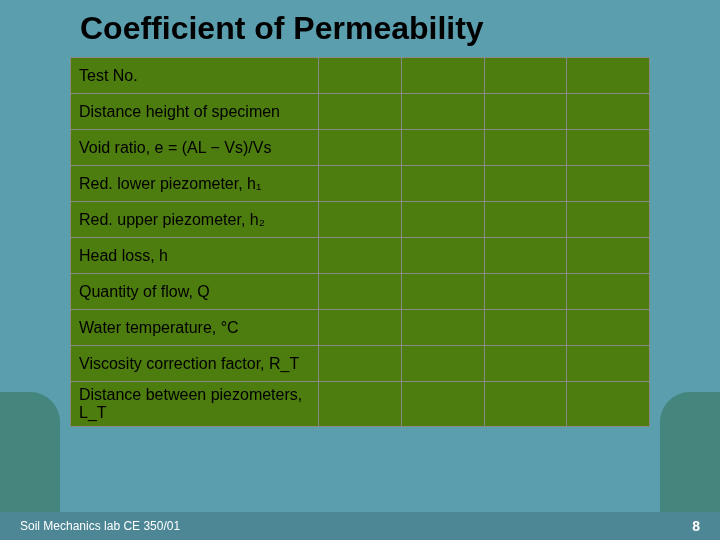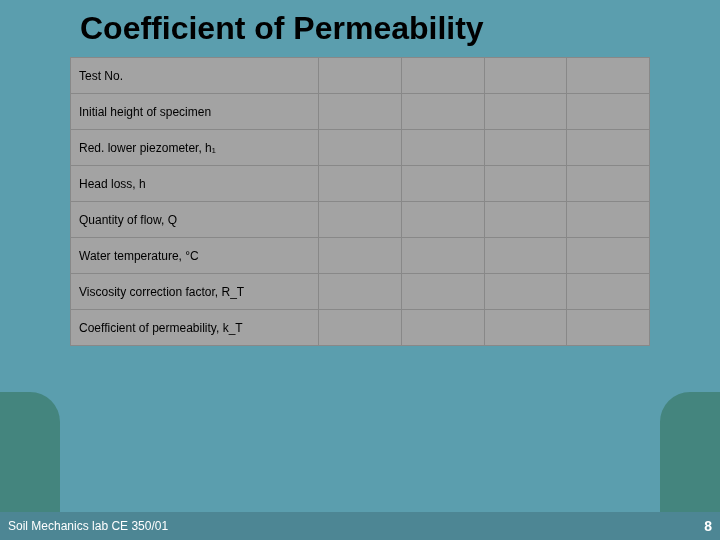--- a/index.html
+++ b/index.html
@@ -23,23 +23,23 @@
       margin: 0 70px;
     }
 
     table {
       width: 100%;
       border-collapse: collapse;
     }
 
     td {
       border: 1px solid #888;
-      background: #a3a3a3;
+      background: #4d7c0f;
       padding: 4px 8px;
-      font-size: 12px;
+      font-size: 16px;
       color: #000;
       height: 36px;
       vertical-align: middle;
     }
 
     td.label-cell {
       width: 240px;
     }
 
     td.value-cell {
@@ -49,21 +49,21 @@
     .footer-bar {
       position: absolute;
       bottom: 0;
       left: 0;
       right: 0;
       height: 28px;
       background: rgba(0,0,0,0.15);
       display: flex;
       align-items: center;
       justify-content: space-between;
-      padding: 0 8px;
+      padding: 0 20px;
     }
 
     .footer-text {
       font-size: 12px;
       color: #fff;
     }
 
     .footer-page {
       font-size: 14px;
       color: #fff;
@@ -102,28 +102,42 @@
   <table>
     <tbody id="table-body">
         <tr>
           <td class="label-cell" style="white-space: pre-line;">Test No.</td>
           <td class="value-cell"></td>
           <td class="value-cell"></td>
           <td class="value-cell"></td>
           <td class="value-cell"></td>
         </tr>
         <tr>
-          <td class="label-cell" style="white-space: pre-line;">Initial height of specimen</td>
+          <td class="label-cell" style="white-space: pre-line;">Distance height of specimen</td>
+          <td class="value-cell"></td>
+          <td class="value-cell"></td>
+          <td class="value-cell"></td>
+          <td class="value-cell"></td>
+        </tr>
+        <tr>
+          <td class="label-cell" style="white-space: pre-line;">Void ratio, e = (AL − Vs)/Vs</td>
           <td class="value-cell"></td>
           <td class="value-cell"></td>
           <td class="value-cell"></td>
           <td class="value-cell"></td>
         </tr>
         <tr>
           <td class="label-cell" style="white-space: pre-line;">Red. lower piezometer, h₁</td>
+          <td class="value-cell"></td>
+          <td class="value-cell"></td>
+          <td class="value-cell"></td>
+          <td class="value-cell"></td>
+        </tr>
+        <tr>
+          <td class="label-cell" style="white-space: pre-line;">Red. upper piezometer, h₂</td>
           <td class="value-cell"></td>
           <td class="value-cell"></td>
           <td class="value-cell"></td>
           <td class="value-cell"></td>
         </tr>
         <tr>
           <td class="label-cell" style="white-space: pre-line;">Head loss, h</td>
           <td class="value-cell"></td>
           <td class="value-cell"></td>
           <td class="value-cell"></td>
@@ -144,21 +158,22 @@
           <td class="value-cell"></td>
         </tr>
         <tr>
           <td class="label-cell" style="white-space: pre-line;">Viscosity correction factor, R_T</td>
           <td class="value-cell"></td>
           <td class="value-cell"></td>
           <td class="value-cell"></td>
           <td class="value-cell"></td>
         </tr>
         <tr>
-          <td class="label-cell" style="white-space: pre-line;">Coefficient of permeability, k_T</td>
+          <td class="label-cell" style="white-space: pre-line;">Distance between piezometers,
+    L_T</td>
           <td class="value-cell"></td>
           <td class="value-cell"></td>
           <td class="value-cell"></td>
           <td class="value-cell"></td>
         </tr>
       </tbody>
   </table>
 </div>
 
 <div class="bg-shape-left"></div>

